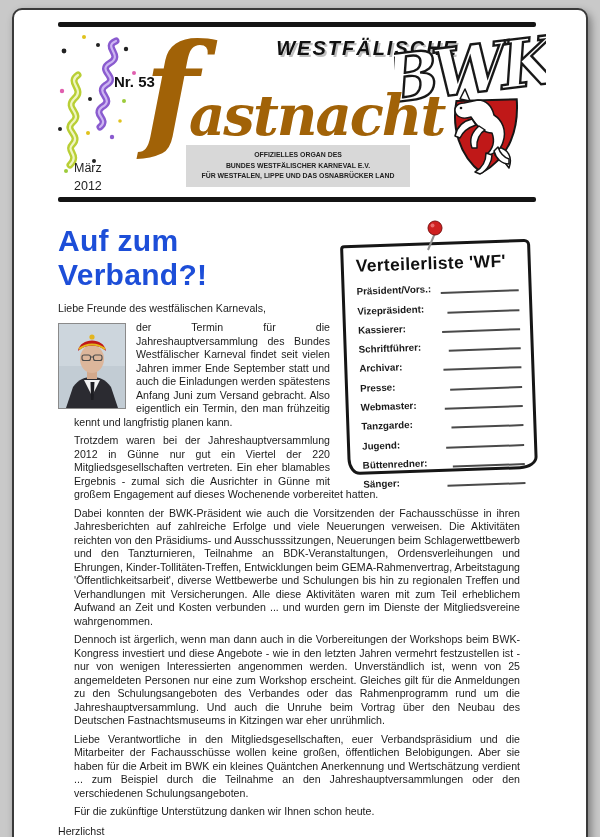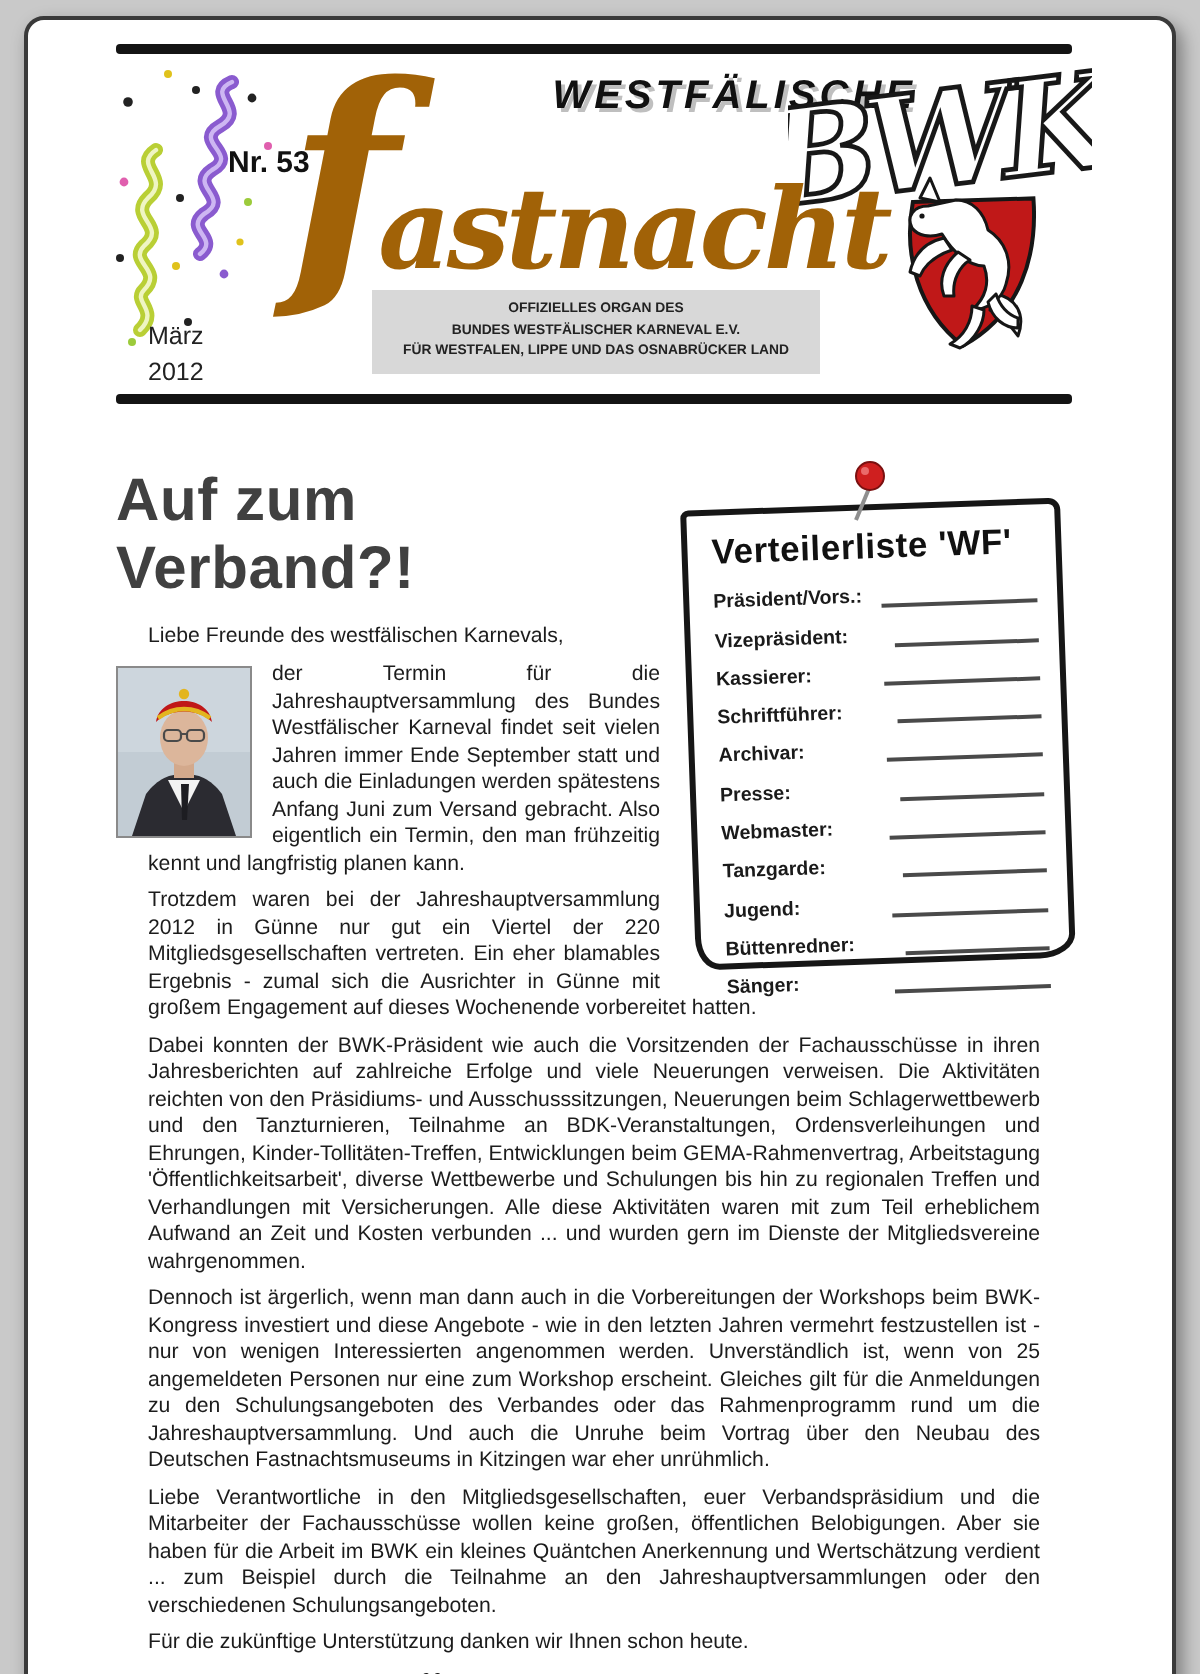--- a/index.html
+++ b/index.html
@@ -25,22 +25,22 @@
   .content{position:relative;}
   .note-float{float:right;width:196px;height:250px;margin:0 0 4px 10px;position:relative;}
   .note{position:absolute;top:18px;left:4px;right:2px;bottom:2px;background:#fff;border:3px solid #161616;
         border-radius:4px 6px 18px 12px / 4px 6px 12px 16px;transform:rotate(-2deg);padding:6px 10px 4px 12px;}
   .pin{position:absolute;top:-4px;left:84px;z-index:3;}
   .note-title{font-size:17.5px;font-weight:bold;color:#111;letter-spacing:.3px;margin:2px 0 1px;}
   .vrow{display:flex;justify-content:space-between;align-items:flex-end;height:19.3px;}
   .vlabel{font-size:9.8px;font-weight:bold;color:#1a1a1a;}
   .vline{width:72px;height:11px;border-bottom:2px solid #4a4a4a;}
   .vrow:nth-child(even) .vline{width:78px;}
-  .headline{font-size:30px;font-weight:bold;color:#404040;letter-spacing:.3px;margin:32px 0 10px;}
-  .salutation{font-size:10.6px;margin:0 16px 7px;color:#1c1c1c;}
+  .headline{font-size:30px;font-weight:bold;color:#1d4ed8;letter-spacing:.3px;margin:22px 0 10px;}
+  .salutation{font-size:10.6px;margin:0 0 7px;color:#1c1c1c;}
   .photo-float{float:left;width:68px;height:86px;margin:2px 10px 2px 0;border:1px solid #8a8a8a;box-sizing:border-box;}
   p.body{font-size:10.6px;line-height:13.5px;text-align:justify;color:#1c1c1c;margin:0 16px 5px;}
   .closing{font-size:10.6px;color:#1c1c1c;margin-top:6px;}
   .signature{font-family:"DejaVu Serif",serif;font-style:italic;font-weight:bold;font-size:26px;color:#111;
              transform:skewX(-6deg);transform-origin:left;margin:1px 0 1px;letter-spacing:1px;}
   .role{font-size:10.6px;color:#1c1c1c;margin-bottom:9px;}
 </style>
 </head>
 <body>
 
@@ -185,19 +185,20 @@
           <circle cx="33" cy="13" r="2.6" fill="#e3b51f"></circle>
         </svg>
       </div>
       <p class="body">der Termin für die Jahreshauptversammlung des Bundes Westfälischer Karneval findet seit vielen Jahren immer Ende September statt und auch die Einladungen werden spätestens Anfang Juni zum Versand gebracht. Also eigentlich ein Termin, den man frühzeitig kennt und langfristig planen kann.</p>
       <p class="body">Trotzdem waren bei der Jahreshauptversammlung 2012 in Günne nur gut ein Viertel der 220 Mitgliedsgesellschaften vertreten. Ein eher blamables Ergebnis - zumal sich die Ausrichter in Günne mit großem Engagement auf dieses Wochenende vorbereitet hatten.</p>
       <p class="body">Dabei konnten der BWK-Präsident wie auch die Vorsitzenden der Fachausschüsse in ihren Jahresberichten auf zahlreiche Erfolge und viele Neuerungen verweisen. Die Aktivitäten reichten von den Präsidiums- und Ausschusssitzungen, Neuerungen beim Schlagerwettbewerb und den Tanzturnieren, Teilnahme an BDK-Veranstaltungen, Ordensverleihungen und Ehrungen, Kinder-Tollitäten-Treffen, Entwicklungen beim GEMA-Rahmenvertrag, Arbeitstagung 'Öffentlichkeitsarbeit', diverse Wettbewerbe und Schulungen bis hin zu regionalen Treffen und Verhandlungen mit Versicherungen. Alle diese Aktivitäten waren mit zum Teil erheblichem Aufwand an Zeit und Kosten verbunden ... und wurden gern im Dienste der Mitgliedsvereine wahrgenommen.</p>
       <p class="body">Dennoch ist ärgerlich, wenn man dann auch in die Vorbereitungen der Workshops beim BWK-Kongress investiert und diese Angebote - wie in den letzten Jahren vermehrt festzustellen ist - nur von wenigen Interessierten angenommen werden. Unverständlich ist, wenn von 25 angemeldeten Personen nur eine zum Workshop erscheint. Gleiches gilt für die Anmeldungen zu den Schulungsangeboten des Verbandes oder das Rahmenprogramm rund um die Jahreshauptversammlung. Und auch die Unruhe beim Vortrag über den Neubau des Deutschen Fastnachtsmuseums in Kitzingen war eher unrühmlich.</p>
       <p class="body">Liebe Verantwortliche in den Mitgliedsgesellschaften, euer Verbandspräsidium und die Mitarbeiter der Fachausschüsse wollen keine großen, öffentlichen Belobigungen. Aber sie haben für die Arbeit im BWK ein kleines Quäntchen Anerkennung und Wertschätzung verdient ... zum Beispiel durch die Teilnahme an den Jahreshauptversammlungen oder den verschiedenen Schulungsangeboten.</p>
       <p class="body">Für die zukünftige Unterstützung danken wir Ihnen schon heute.</p>
 
+      <div class="closing">Herzlichst</div>
       <div class="signature">Rolf Schröder</div>
       <div class="role">BWK-Präsident</div>
 
     </div>
 
   </div>
 </div>
 
 </body></html>

